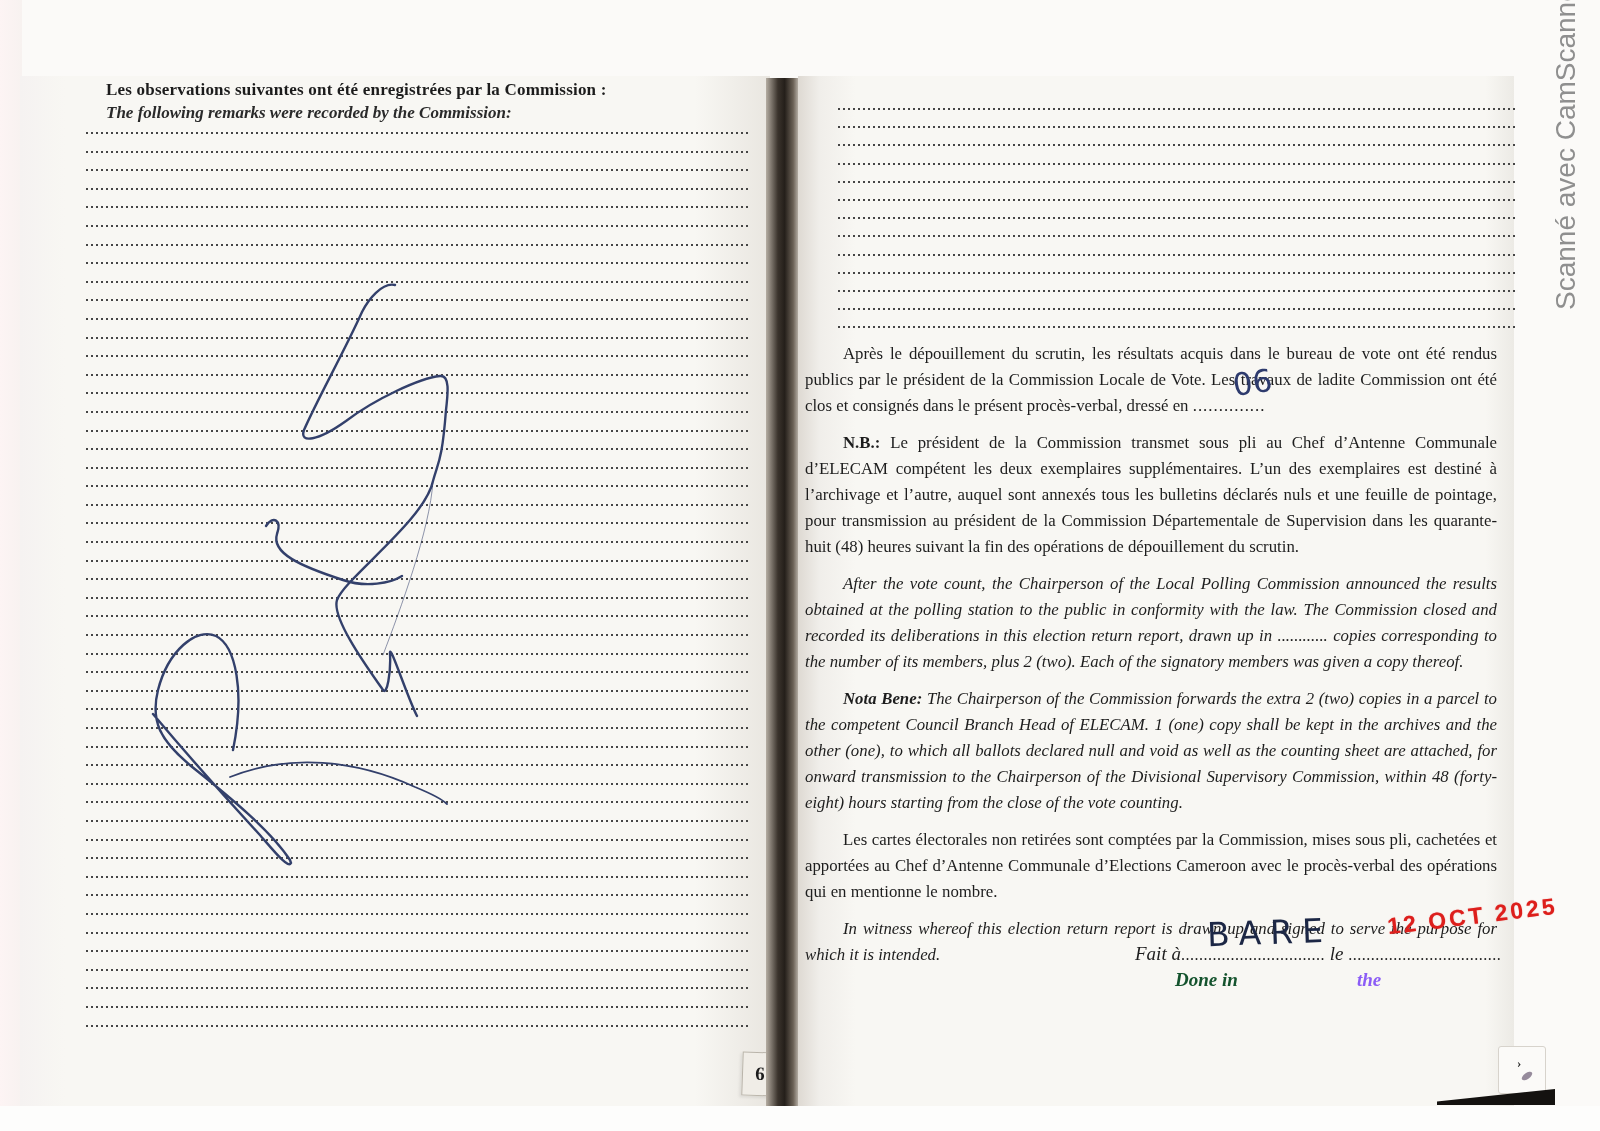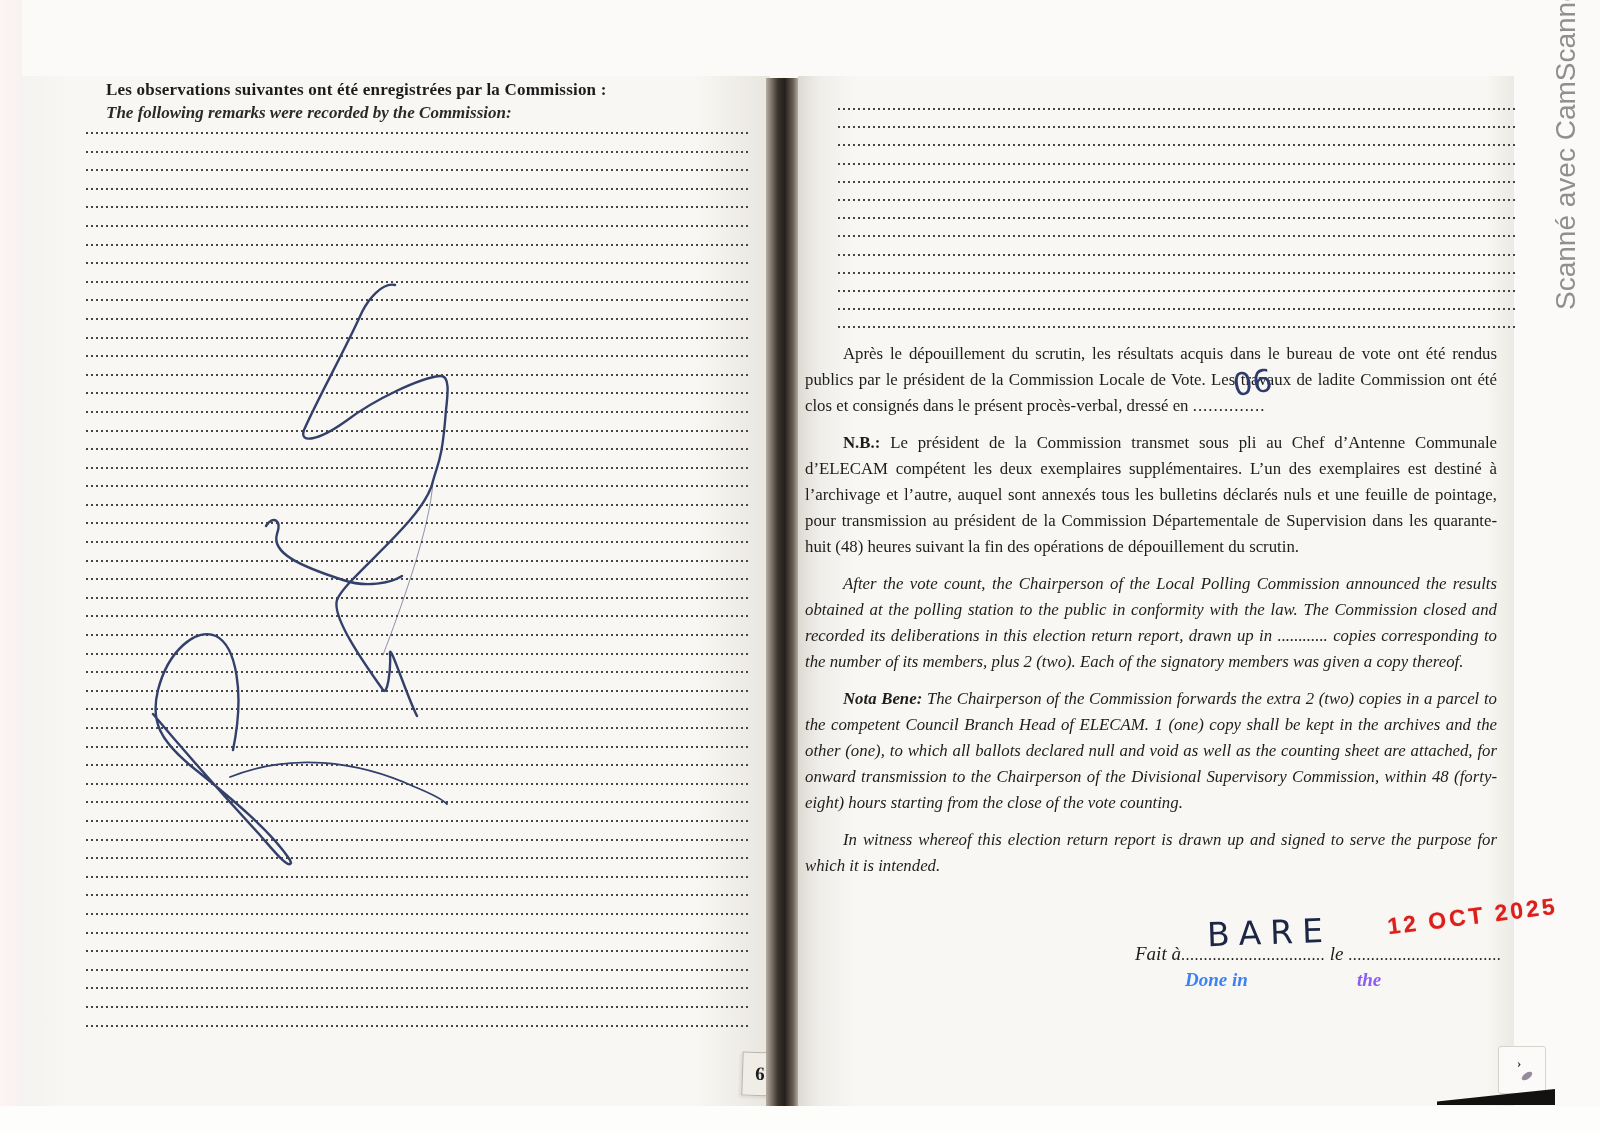--- a/index.html
+++ b/index.html
@@ -40,21 +40,21 @@
   .bold{font-weight:bold;}
   .gap{position:relative;white-space:nowrap;}
   .gap .dots{letter-spacing:1px;}
   .hw-06{position:absolute;left:2px;top:-24px;font-family:"DejaVu Sans",sans-serif;
          font-size:31px;color:#2e3b6d;transform:rotate(-8deg);font-weight:400;}
 
   
   .sig-area{position:absolute;left:1135px;top:925px;width:380px;height:70px;font-size:19px;}
   .fait-row{position:absolute;left:0;top:18px;white-space:nowrap;color:#1d1d1d;}
   .fait-row .dots1,.fait-row .dots2{letter-spacing:.5px;font-size:16px;}
-  .sub-row{position:absolute;left:50px;top:44px;font-style:italic;font-weight:bold;color:#3b82f6;}
+  .sub-row{position:absolute;left:40px;top:44px;font-style:italic;font-weight:bold;color:#14532d;}
   .sub-the{position:absolute;left:222px;top:44px;font-style:italic;font-weight:bold;color:#8b5cf6;}
   .hw-place{position:absolute;left:72px;top:-12px;font-family:"DejaVu Sans",sans-serif;
             font-size:33px;letter-spacing:9px;color:#1c2745;transform:rotate(-2deg);}
   .stamp{position:absolute;left:252px;top:-22px;font-family:"Liberation Sans",sans-serif;
          font-weight:bold;font-size:23px;letter-spacing:3px;color:#dd1f1c;
          transform:rotate(-7deg);white-space:nowrap;text-shadow:0 0 1px rgba(221,31,28,.55);}
 
   
   .page-num{position:absolute;left:722px;top:976px;width:34px;height:42px;background:#f0ede7;
             border:1px solid #b9b4aa;box-shadow:-2px 2px 3px rgba(0,0,0,.08);
@@ -185,20 +185,21 @@
     </p>
     <p>
       <span class="bold">N.B.:</span>
       <span>Le président de la Commission transmet sous pli au Chef d’Antenne Communale d’ELECAM compétent les deux exemplaires supplémentaires. L’un des exemplaires est destiné à l’archivage et l’autre, auquel sont annexés tous les bulletins déclarés nuls et une feuille de pointage, pour transmission au président de la Commission Départementale de Supervision dans les quarante-huit (48) heures suivant la fin des opérations de dépouillement du scrutin.</span>
     </p>
     <p class="it">After the vote count, the Chairperson of the Local Polling Commission announced the results obtained at the polling station to the public in conformity with the law. The Commission closed and recorded its deliberations in this election return report, drawn up in ............ copies corresponding to the number of its members, plus 2 (two). Each of the signatory members was given a copy thereof.</p>
     <p class="it">
       <span class="bold">Nota Bene:</span>
       <span>The Chairperson of the Commission forwards the extra 2 (two) copies in a parcel to the competent Council Branch Head of ELECAM. 1 (one) copy shall be kept in the archives and the other (one), to which all ballots declared null and void as well as the counting sheet are attached, for onward transmission to the Chairperson of the Divisional Supervisory Commission, within 48 (forty-eight) hours starting from the close of the vote counting.</span>
     </p>
+    <p>Les cartes électorales non retirées sont comptées par la Commission, mises sous pli, cachetées et apportées au Chef d’Antenne Communale d’Elections Cameroon avec le procès-verbal des opérations qui en mentionne le nombre.</p>
     <p class="it tight">In witness whereof this election return report is drawn up and signed to serve the purpose for which it is intended.</p>
   </div>
 
   <div class="sig-area">
     <div class="fait-row">
       <span class="it">Fait à</span><span class="dots1">................................</span>
       <span class="it">le</span>
       <span class="dots2">..................................</span>
     </div>
     <span class="hw-place">BARE</span>

